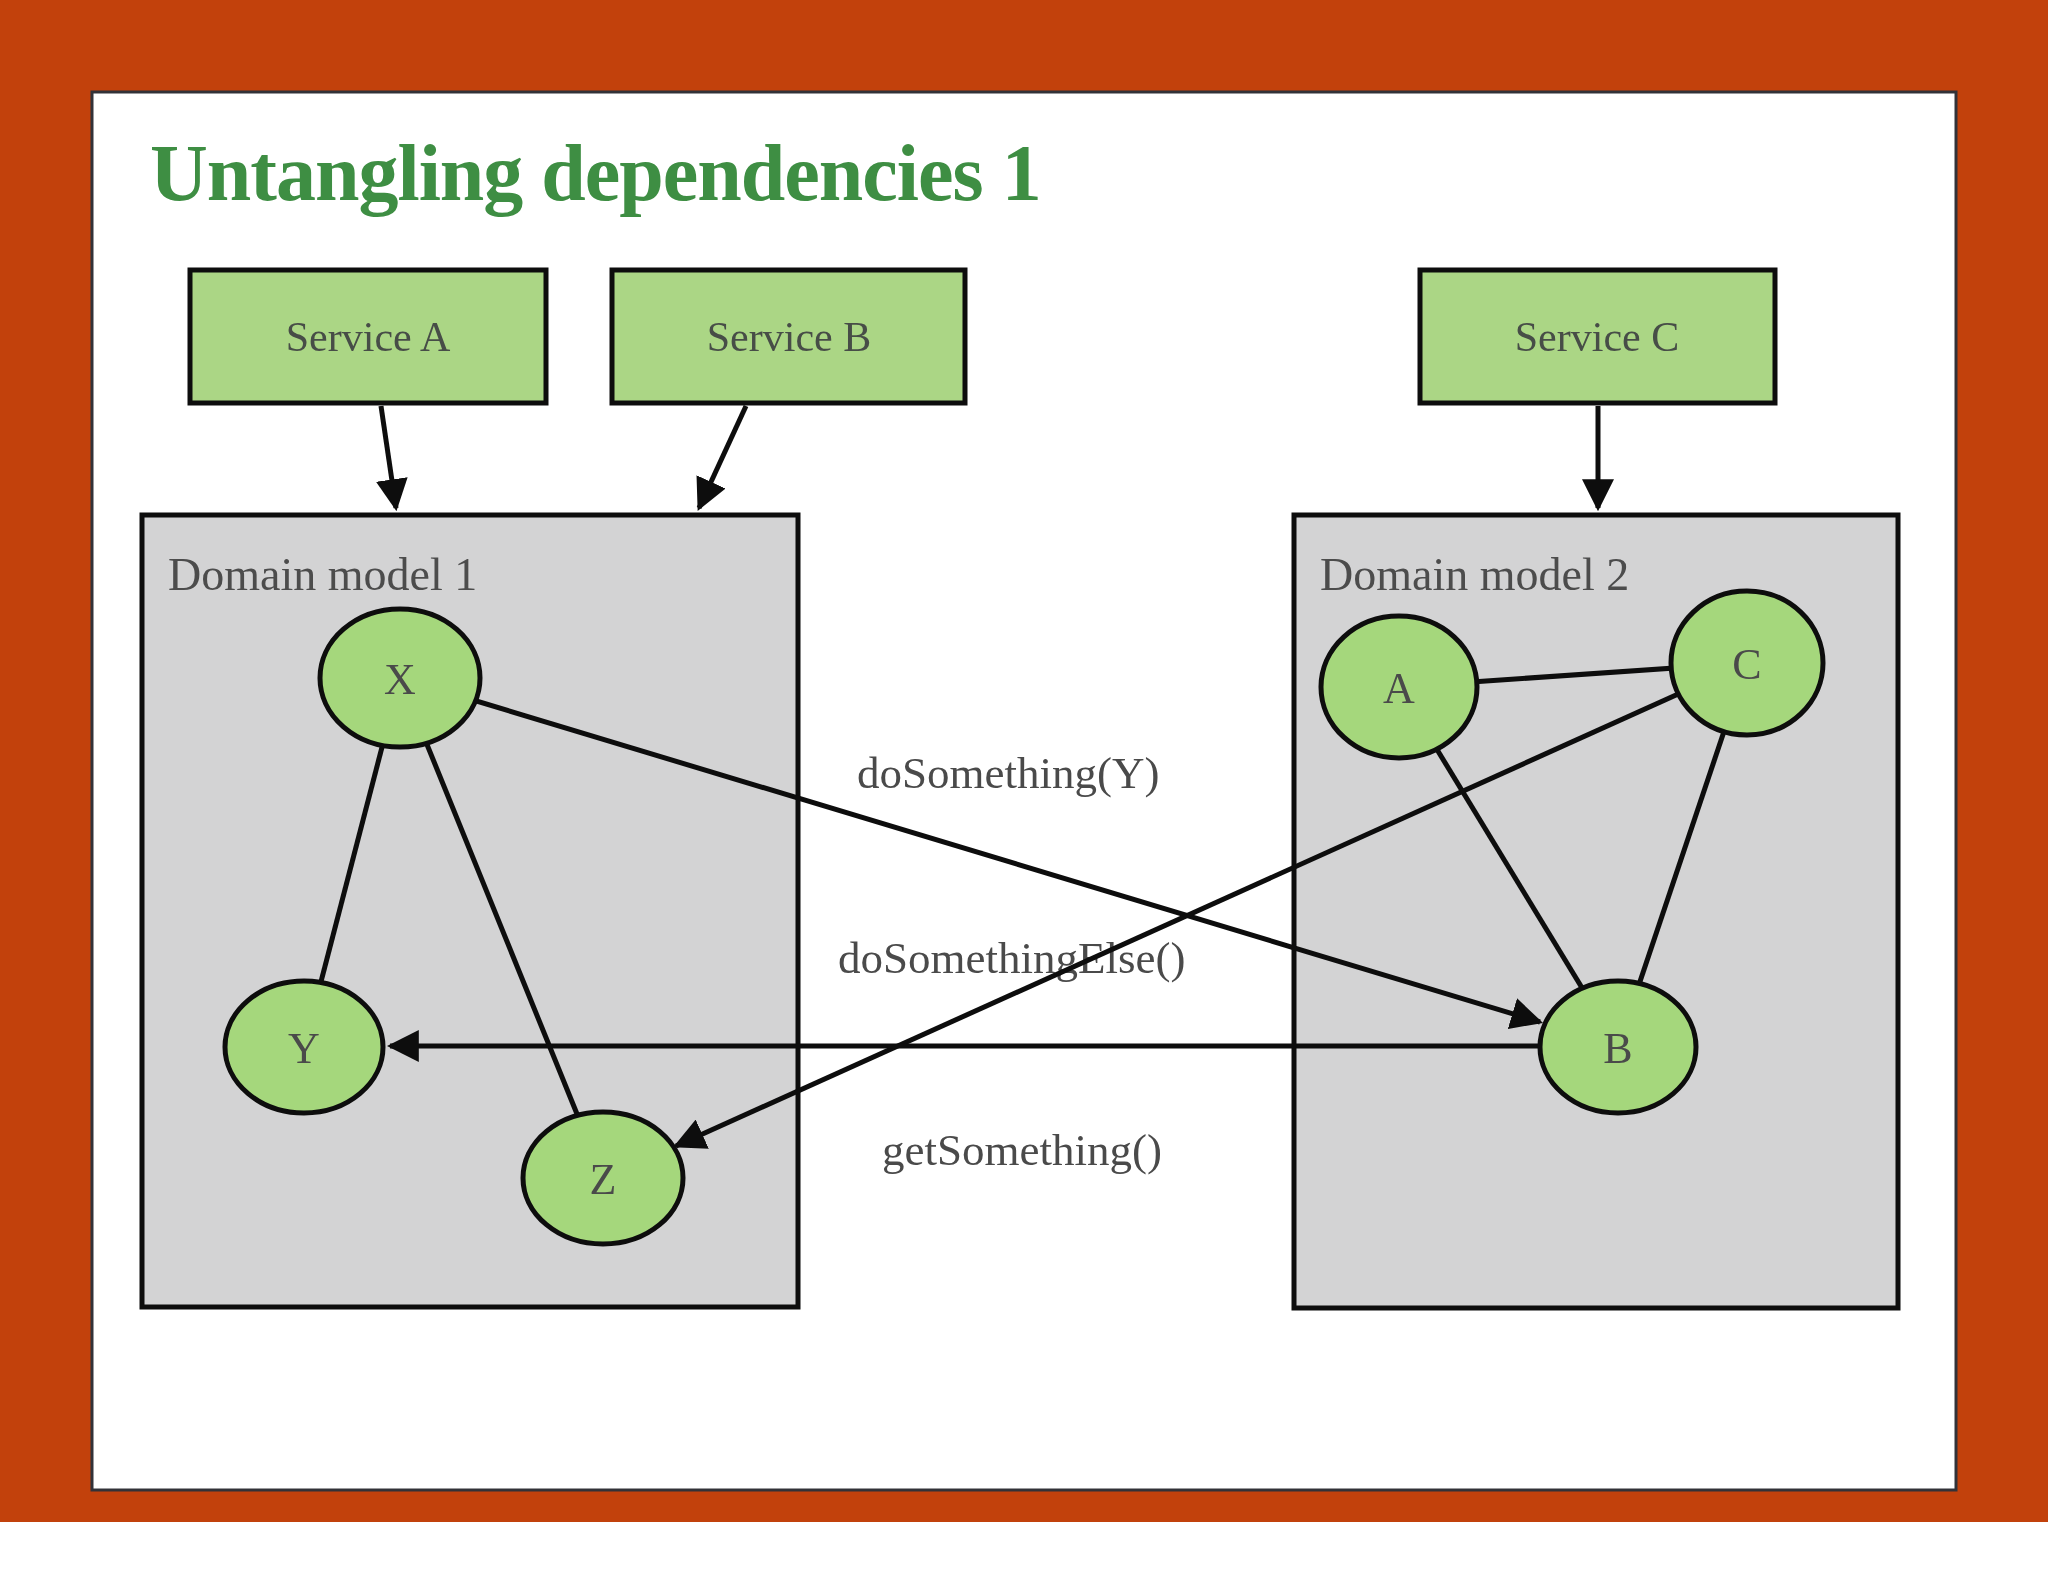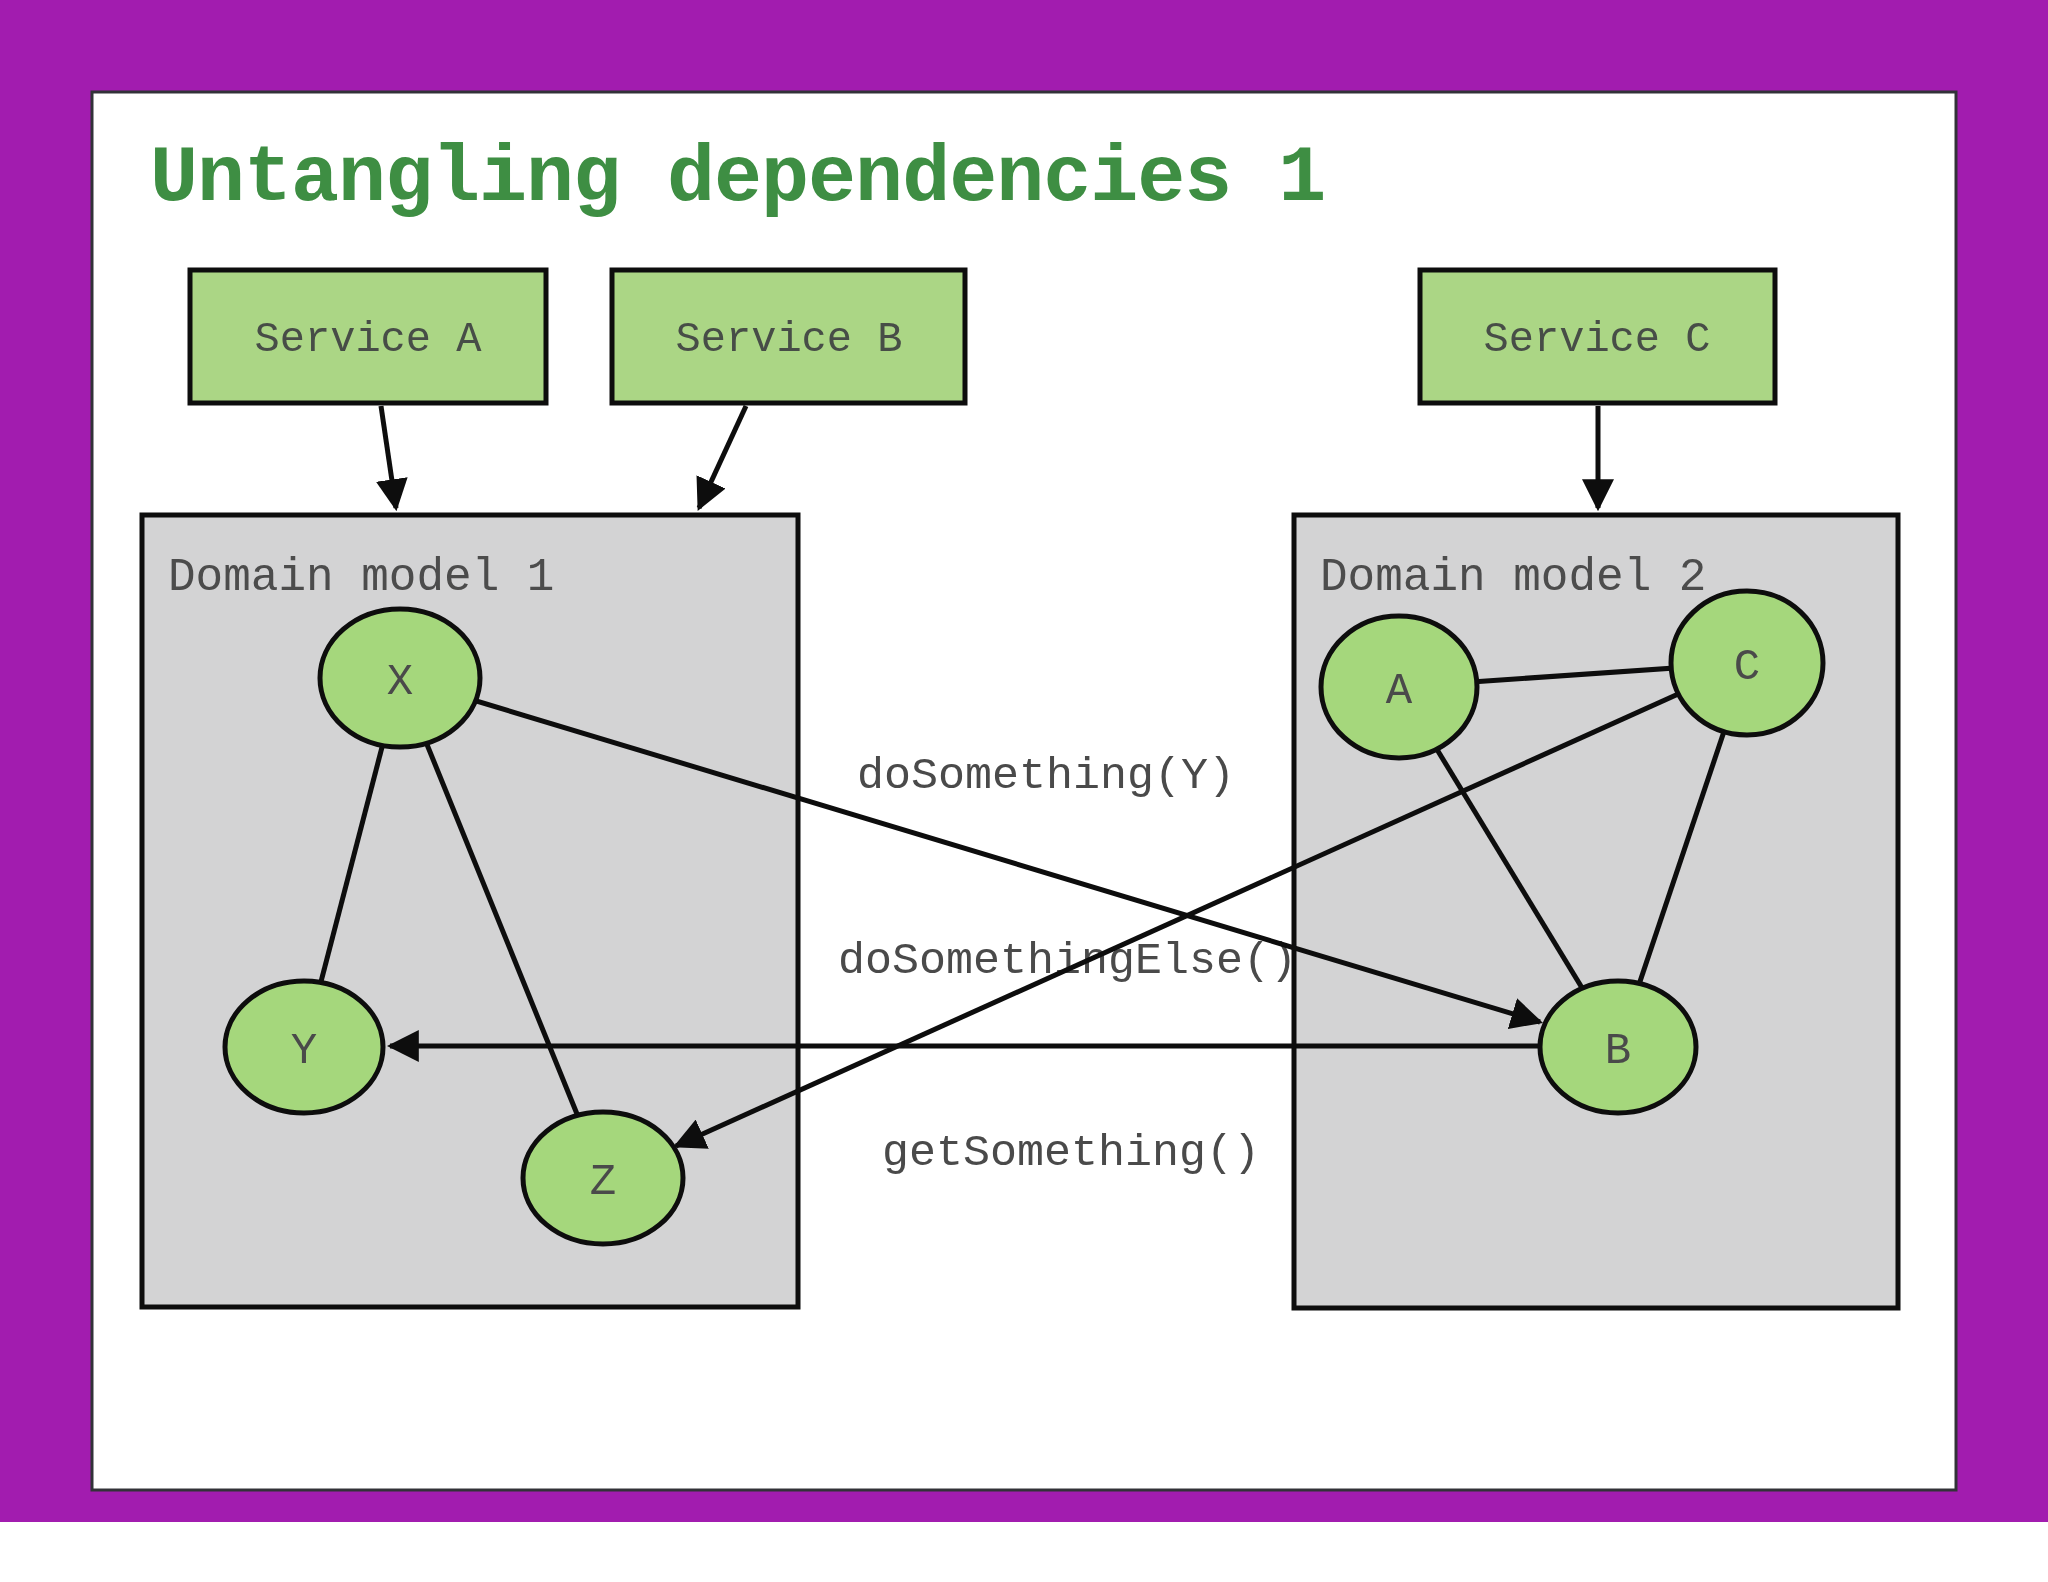--- a/index.html
+++ b/index.html
@@ -4,22 +4,22 @@
 <style>
   html, body {
     margin: 0;
     padding: 0;
     background: #ffffff;
   }
   .canvas {
     position: relative;
     width: 2048px;
     height: 1522px;
-    background: #a21caf;
-    font-family: Liberation Mono, monospace;
+    background: #c2410c;
+    font-family: Liberation Serif, serif;
   }
   svg { display: block; }
 
   .slide-border {
     fill: #ffffff;
     stroke: #323238;
     stroke-width: 3;
   }
   .title-text {
     fill: #3e8e43;

